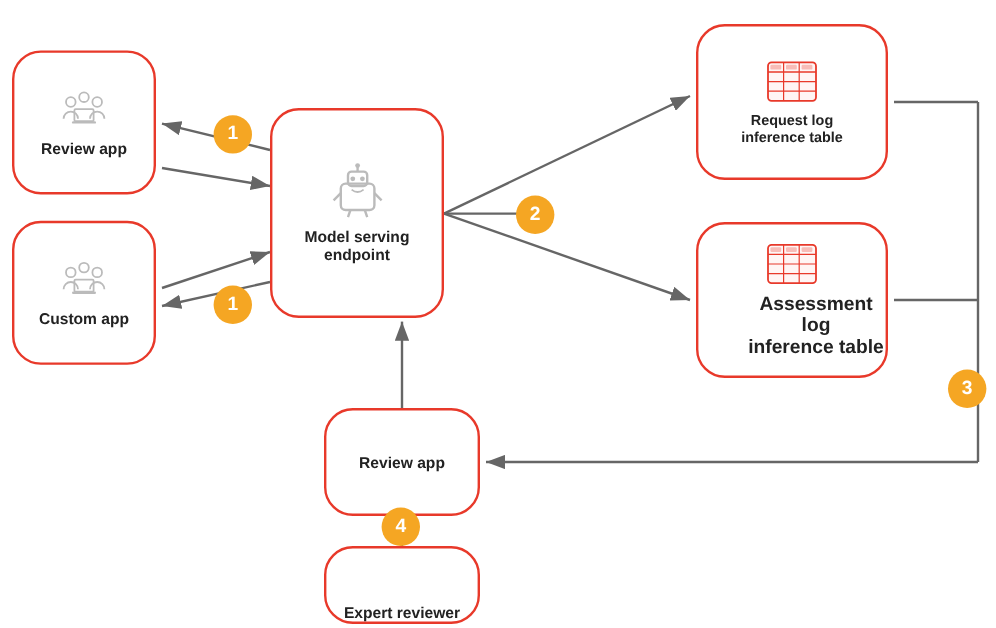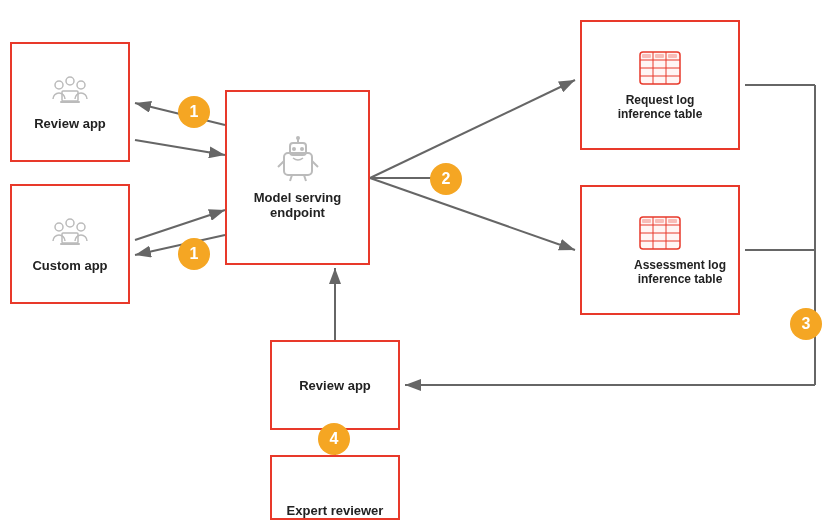--- a/index.html
+++ b/index.html
@@ -14,21 +14,21 @@
 
     .diagram-container {
       position: relative;
       width: 830px;
       height: 523px;
     }
 
     
     .box {
       position: absolute;
-      border-radius: 0;
+      border-radius: 24px;
       border: 2px solid #e8392a;
       background: #fff;
       display: flex;
       flex-direction: column;
       align-items: center;
       justify-content: center;
       text-align: center;
       font-size: 13px;
       font-weight: 600;
       color: #222;
@@ -201,21 +201,21 @@
         <line x1="2" y1="10" x2="42" y2="10" stroke="#e8392a" stroke-width="1.2"></line>
         <line x1="15" y1="2" x2="15" y2="34" stroke="#e8392a" stroke-width="1"></line>
         <line x1="28" y1="2" x2="28" y2="34" stroke="#e8392a" stroke-width="1"></line>
         <line x1="2" y1="18" x2="42" y2="18" stroke="#e8392a" stroke-width="1"></line>
         <line x1="2" y1="26" x2="42" y2="26" stroke="#e8392a" stroke-width="1"></line>
         <rect x="4" y="4" width="9" height="4" rx="1" fill="#e8392a" opacity="0.3"></rect>
         <rect x="17" y="4" width="9" height="4" rx="1" fill="#e8392a" opacity="0.3"></rect>
         <rect x="30" y="4" width="9" height="4" rx="1" fill="#e8392a" opacity="0.3"></rect>
       </svg>
     </div>
-    <span style="white-space: pre-line; font-size:12px;margin-left:40px;">Assessment log
+    <span style="white-space: pre-line; font-size:16px;margin-left:40px;">Assessment log
 inference table</span>
   </div>
 
   <div class="box" style="left:270px; top:340px; width:130px; height:90px;">
     <span>Review app</span>
   </div>
 
   <div class="box" style="left:270px; top:455px; width:130px; height:65px; border-color:#e8392a;justify-content:flex-end;">
     <span>Expert
 reviewer</span>

